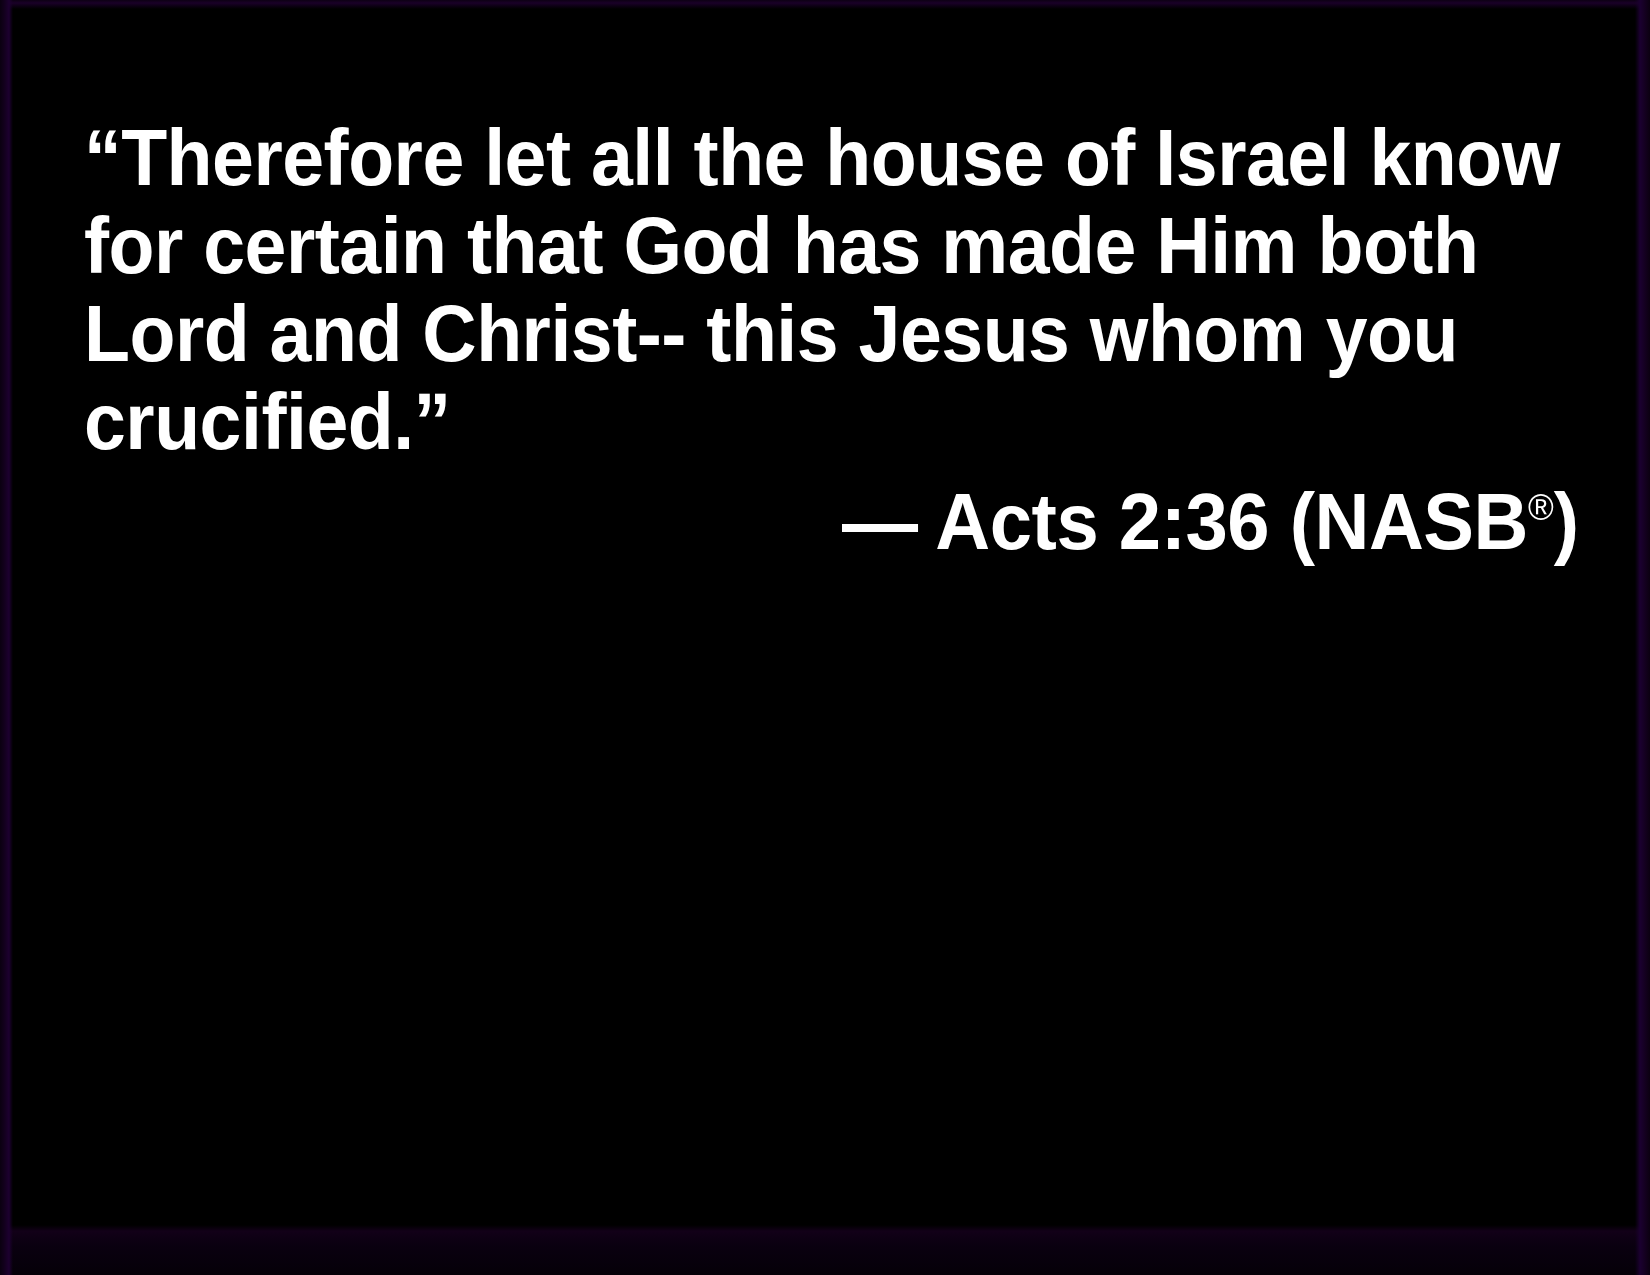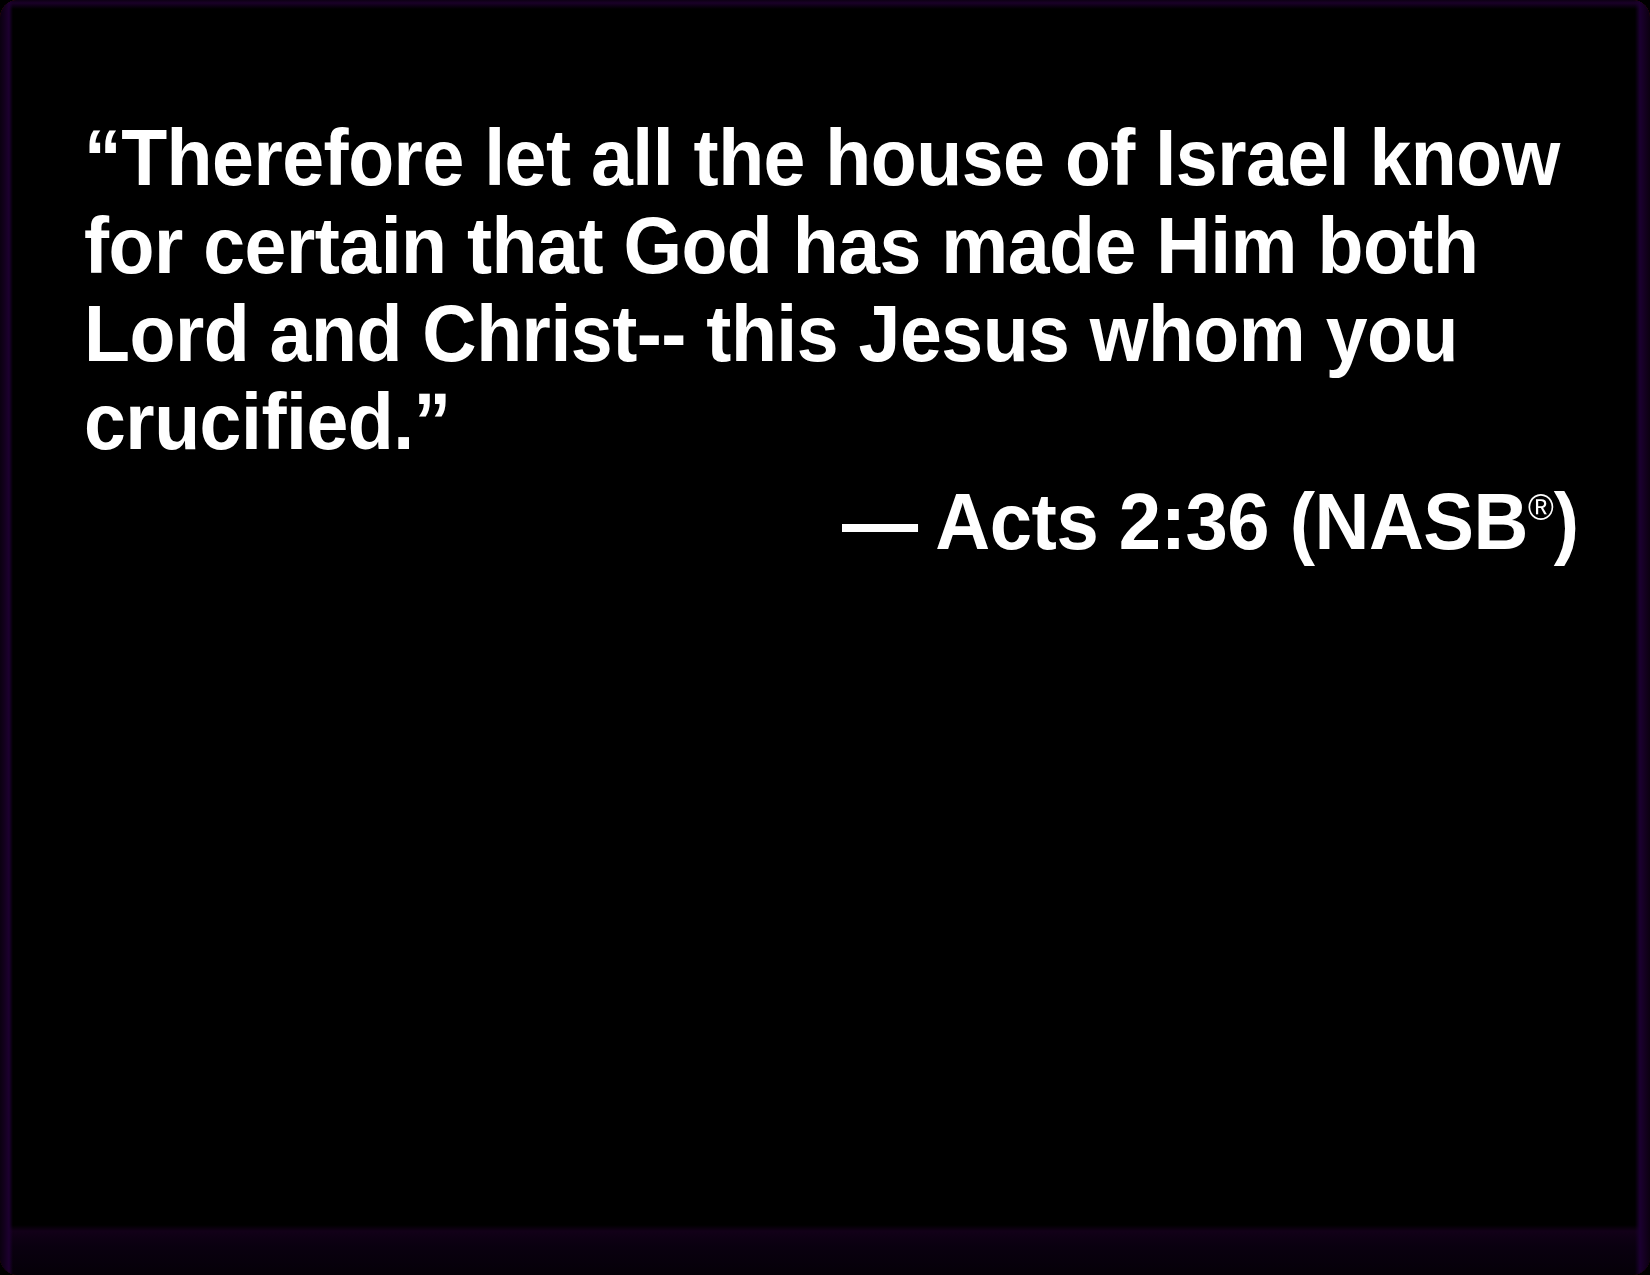--- a/index.html
+++ b/index.html
@@ -7,21 +7,20 @@
     padding: 0;
     background: #000;
   }
   #slide {
     position: relative;
     width: 1650px;
     height: 1275px;
     overflow: hidden;
     background: #b91c1c;
     font-family: "Liberation Sans", "DejaVu Sans", sans-serif;
-    border-radius: 18px;
   }
 
   
   #frame-border {
     position: absolute;
     inset: 0;
     background:
       linear-gradient(to right, #0a0010 0px, #12001c 4px, #1d0030 9px, rgba(0,0,0,0) 13px),
       linear-gradient(to left,  #0b0010 0px, #140020 5px, #1b0030 10px, rgba(0,0,0,0) 15px),
       linear-gradient(to bottom, #0d0014 0px, #1a0028 3px, rgba(0,0,0,0) 9px),

